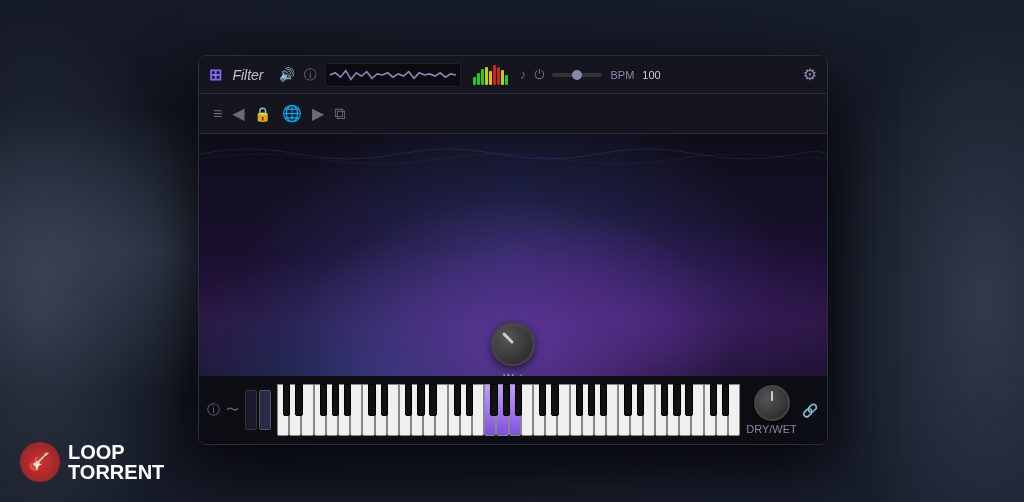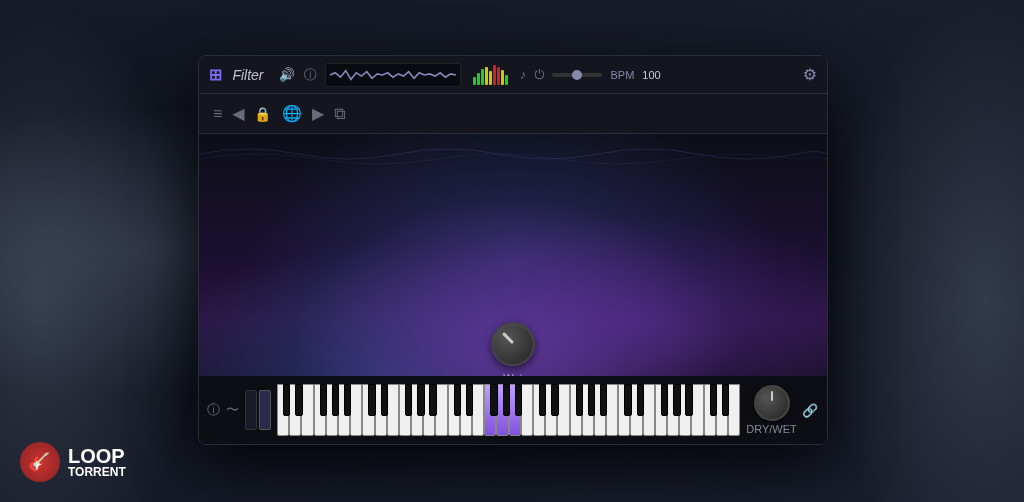--- a/index.html
+++ b/index.html
@@ -362,21 +362,21 @@
       flex-direction: column;
     }
     .logo-loop {
       color: #ffffff;
       font-size: 20px;
       font-weight: 900;
       line-height: 1;
     }
     .logo-torrent {
       color: #ffffff;
-      font-size: 12px;
+      font-size: 20px;
       font-weight: 600;
       line-height: 1;
     }
 
     
     .piano-container {
       flex: 1;
       height: 52px;
       position: relative;
       overflow: hidden;

